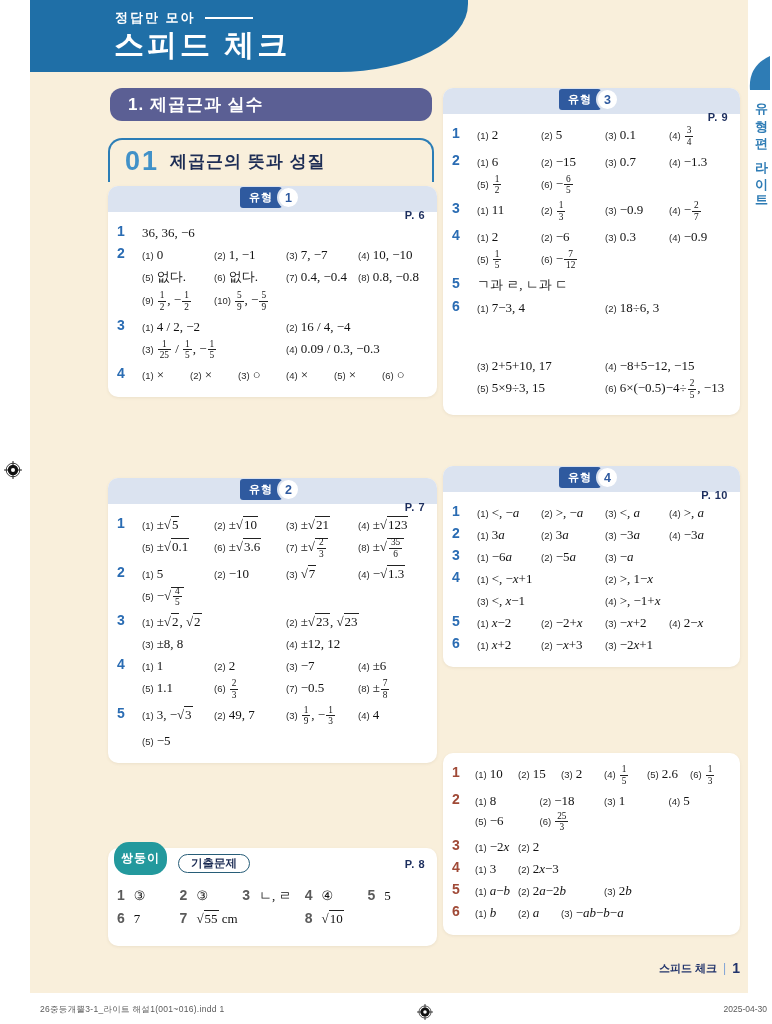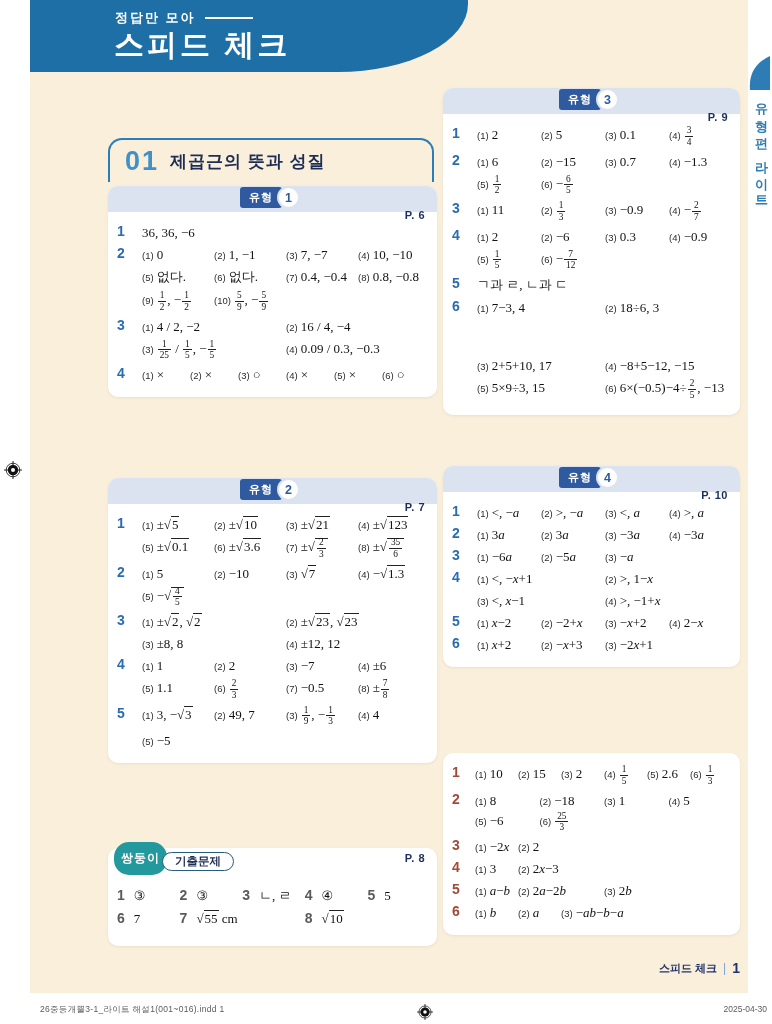--- a/index.html
+++ b/index.html
@@ -42,21 +42,21 @@
   .card-strip{display:flex;align-items:center;background:#dbe3f0;border-radius:10px 10px 0 0;
               height:26px;padding:0 12px 0 7px;flex-direction:column;}
   .badge{display:flex;align-items:center;}
   .badge-label{background:#2f5a9f;color:#fff;font-weight:bold;font-size:11px;padding:3px 9px;
                border-radius:3px;letter-spacing:1px;}
   .badge-num{width:19px;height:19px;background:#fff;color:#2f5a9f;border-radius:50%;display:flex;
              align-items:center;justify-content:center;font-weight:bold;font-size:12.5px;
              margin-left:-5px;border:2px solid #dbe3f0;}
   .page-ref{margin-left:auto;font-weight:bold;font-size:11px;color:#1c2e5e;letter-spacing:.5px;}
 
-  .twin-head{display:flex;align-items:flex-start;padding:4px 12px 0 6px;}
+  .twin-head{display:flex;align-items:center;padding:4px 12px 0 6px;gap:16px;}
   .twin-blob{background:#23999d;color:#fff;font-weight:bold;font-size:12px;padding:8px 7px;
              border-radius:15px;margin-top:-10px;letter-spacing:1px;}
   .twin-pill{border:1.5px solid #275d78;border-radius:10px;padding:1px 12px;font-weight:bold;
              font-size:11.5px;color:#1d2d55;margin-left:-5px;background:#fff;}
 
   .step-head{display:flex;align-items:center;padding:7px 12px 0 10px;}
   .step-badge{display:flex;align-items:center;border:1.5px solid #f3b98a;border-radius:13px;
               padding:2px 11px;gap:6px;background:#fff;}
   .step-p1,.step-p3{color:#e8692e;font-weight:bold;font-size:12px;letter-spacing:1px;}
   .step-p2{background:#e8552e;color:#fff;font-weight:bold;border-radius:50%;width:21px;height:21px;
@@ -94,20 +94,21 @@
 <div class="sheet">
   <div class="paper">
 
     <div class="header-blob"></div>
     <div class="tagline">
       <span>정답만 모아</span>
       <span class="dash"></span>
     </div>
     <div class="main-title">스피드 체크</div>
 
+    <div class="banner">1. 제곱근과 실수</div>
 
     <div class="section-box">
       <span class="section-num">01</span>
       <span class="section-title">제곱근의 뜻과 성질</span>
     </div>
 
     <section class="card pos-c0">
         <div class="card-strip">
           <span class="badge">
             <span class="badge-label">유형</span>

